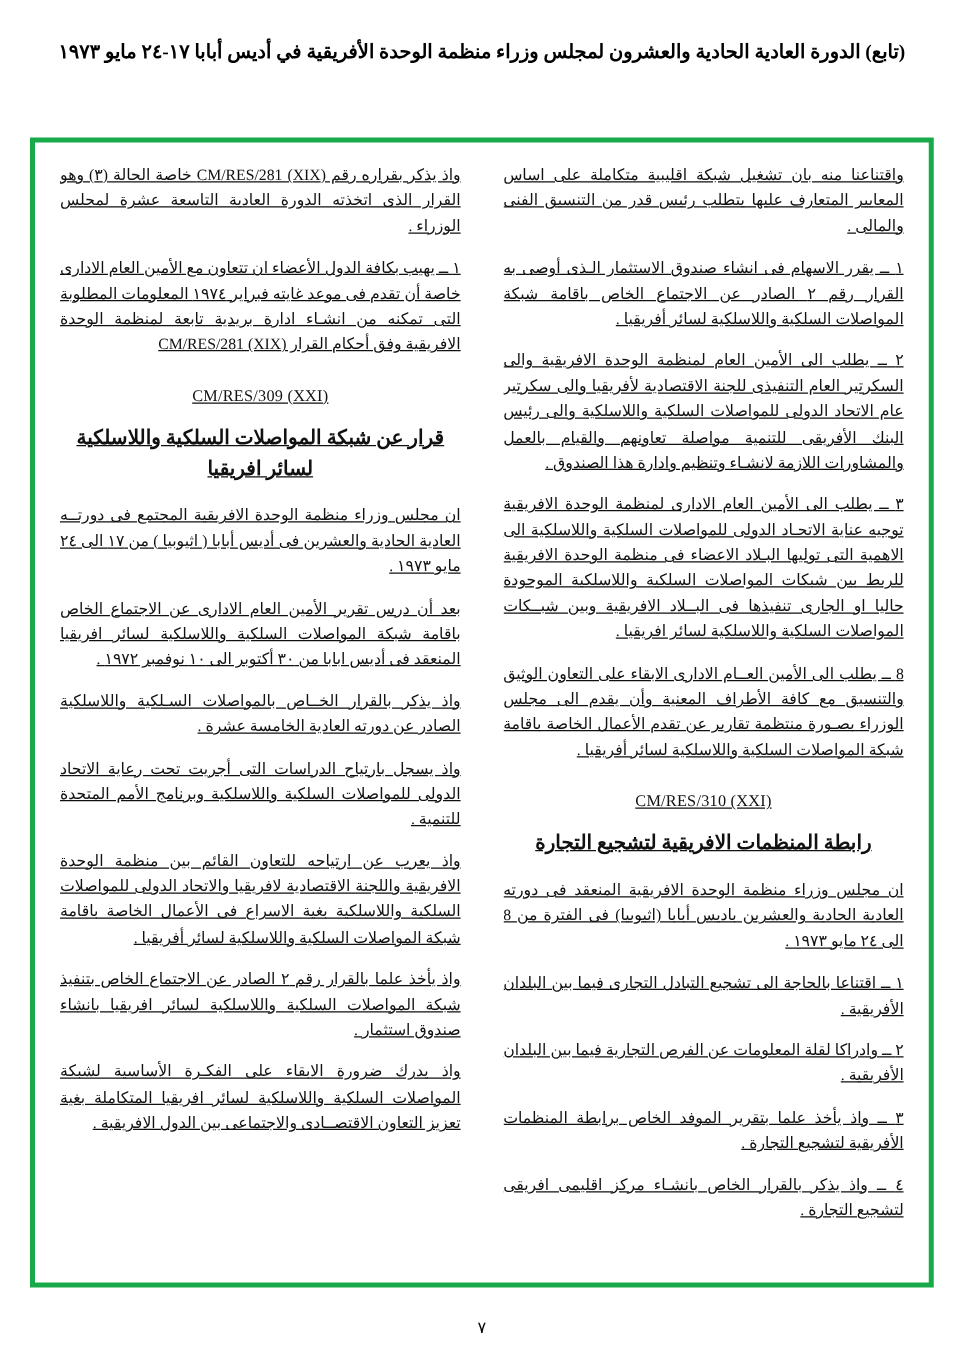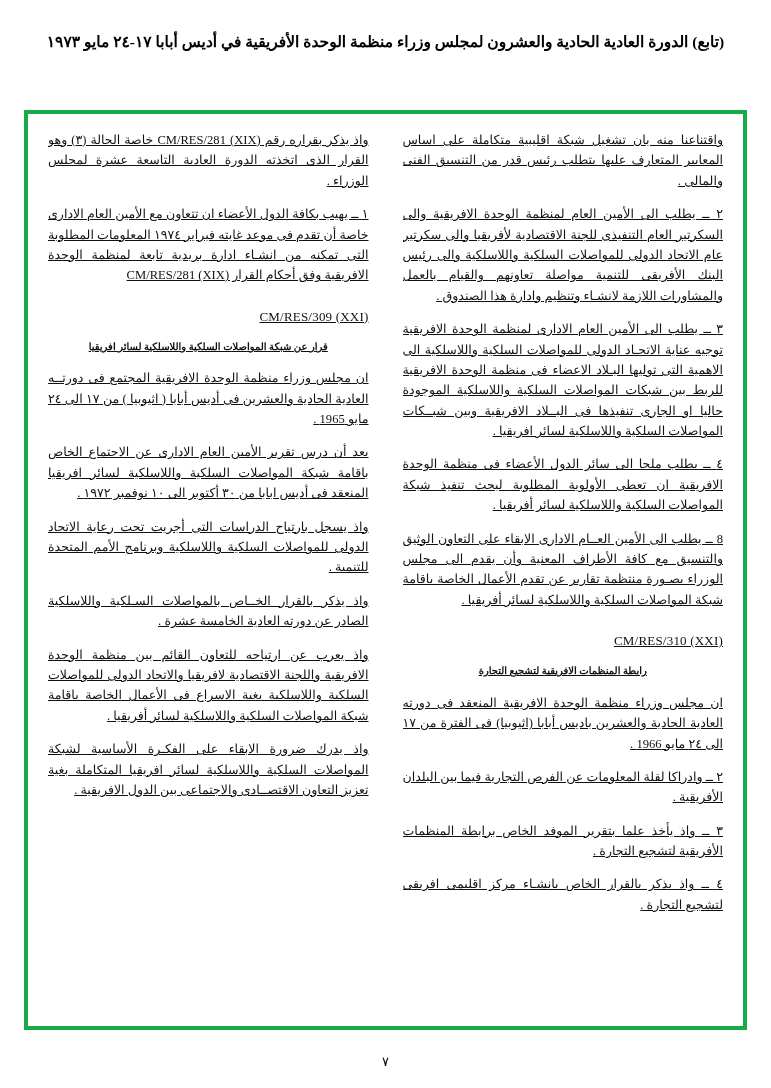--- a/index.html
+++ b/index.html
@@ -72,33 +72,33 @@
     overflow: hidden;
     text-decoration: underline;
   }
   .para {
     margin: 0 0 13px 0;
     text-align: justify;
     text-justify: inter-word;
   }
   .res-code {
     direction: ltr;
-    text-align: right;
+    text-align: center;
     font-family: "Liberation Serif", "DejaVu Serif", serif;
     font-size: 13px;
     margin: 0 0 12px 0;
     letter-spacing: 0.2px;
   }
   .res-code.lead {
     margin-top: 20px;
   }
   .res-title {
     text-align: center;
     font-weight: bold;
-    font-size: 10px;
+    font-size: 16px;
     line-height: 1.55;
     margin: 6px 0 14px 0;
   }
   .page-number {
     position: absolute;
     bottom: 18px;
     left: 0;
     right: 0;
     text-align: center;
     font-size: 13px;
@@ -112,41 +112,43 @@
 
   <div class="header">
     <div class="header-title">(تابع) الدورة العادية الحادية والعشرون لمجلس وزراء منظمة الوحدة الأفريقية في أديس أبابا ١٧-٢٤ مايو ١٩٧٣</div>
   </div>
 
   <div class="frame">
     <div class="frame-inner">
 
       <div class="col" id="col-right">
           <p class="para">واقتناعنا منه بان تشغيل شبكة اقليبية متكاملة على اساس المعايير المتعارف عليها يتطلب رئيس قدر من التنسيق الفنى والمالى .</p>
+          <p class="para">١ ــ يقرر الاسهام فى انشاء صندوق الاستثمار الـذى أوصى به القرار رقم ٢ الصادر عن الاجتماع الخاص باقامة شبكة المواصلات السلكية واللاسلكية لسائر أفريقيا .</p>
           <p class="para">٢ ــ يطلب الى الأمين العام لمنظمة الوحدة الافريقية والى السكرتير العام التنفيذى للجنة الاقتصادية لأفريقيا والى سكرتير عام الاتحاد الدولى للمواصلات السلكية واللاسلكية والى رئيس البنك الأفريقى للتنمية مواصلة تعاونهم والقيام بالعمل والمشاورات اللازمة لانشـاء وتنظيم وادارة هذا الصندوق .</p>
           <p class="para">٣ ــ يطلب الى الأمين العام الادارى لمنظمة الوحدة الافريقية توجيه عناية الاتحـاد الدولى للمواصلات السلكية واللاسلكية الى الاهمية التى توليها البـلاد الاعضاء فى منظمة الوحدة الافريقية للربط بين شبكات المواصلات السلكية واللاسلكية الموجودة حاليا او الجارى تنفيذها فى البــلاد الافريقية وبين شبــكات المواصلات السلكية واللاسلكية لسائر افريقيا .</p>
-          <p class="para">٤ ــ يطلب ملحا الى سائر الدول الأعضاء فى منظمة الوحدة الافريقية ان تعطى الأولوية المطلوبة لبحث تنفيذ شبكة المواصلات السلكية واللاسلكية لسائر أفريقيا .</p>
           <p class="para">8 ــ يطلب الى الأمين العــام الادارى الابقاء على التعاون الوثيق والتنسيق مع كافة الأطراف المعنية وأن يقدم الى مجلس الوزراء بصـورة منتظمة تقارير عن تقدم الأعمال الخاصة باقامة شبكة المواصلات السلكية واللاسلكية لسائر أفريقيا .</p>
           <div class="res-code lead">CM/RES/310 (XXI)</div>
           <div class="res-title">رابطة المنظمات الافريقية لتشجيع التجارة</div>
-          <p class="para">ان مجلس وزراء منظمة الوحدة الافريقية المنعقد فى دورته العادية الحادية والعشرين باديس أبابا (اثيوبيا) فى الفترة من ١٧ الى ٢٤ مايو 1966 .</p>
+          <p class="para">ان مجلس وزراء منظمة الوحدة الافريقية المنعقد فى دورته العادية الحادية والعشرين باديس أبابا (اثيوبيا) فى الفترة من 8 الى ٢٤ مايو ١٩٧٣ .</p>
+          <p class="para">١ ــ اقتناعا بالحاجة الى تشجيع التبادل التجارى فيما بين البلدان الأفريقية .</p>
           <p class="para">٢ ــ وادراكا لقلة المعلومات عن الفرص التجارية فيما بين البلدان الأفريقية .</p>
           <p class="para">٣ ــ واذ يأخذ علما بتقرير الموفد الخاص برابطة المنظمات الأفريقية لتشجيع التجارة .</p>
           <p class="para">٤ ــ واذ يذكر بالقرار الخاص بانشـاء مركز اقليمى افريقى لتشجيع التجارة .</p>
         </div>
       <div class="col" id="col-left">
           <p class="para">واذ يذكر بقراره رقم (CM/RES/281 (XIX خاصة الحالة (٣) وهو القرار الذى اتخذته الدورة العادية التاسعة عشرة لمجلس الوزراء .</p>
           <p class="para">١ ــ يهيب بكافة الدول الأعضاء ان تتعاون مع الأمين العام الادارى خاصة أن تقدم فى موعد غايته فبراير ١٩٧٤ المعلومات المطلوبة التى تمكنه من انشـاء ادارة بريدية تابعة لمنظمة الوحدة الافريقية وفق أحكام القرار (CM/RES/281 (XIX</p>
           <div class="res-code lead">CM/RES/309 (XXI)</div>
           <div class="res-title">قرار عن شبكة المواصلات السلكية واللاسلكية لسائر افريقيا</div>
-          <p class="para">ان مجلس وزراء منظمة الوحدة الافريقية المجتمع فى دورتــه العادية الحادية والعشرين فى أديس أبابا ( اثيوبيا ) من ١٧ الى ٢٤ مايو 1965 .</p>
+          <p class="para">ان مجلس وزراء منظمة الوحدة الافريقية المجتمع فى دورتــه العادية الحادية والعشرين فى أديس أبابا ( اثيوبيا ) من ١٧ الى ٢٤ مايو ١٩٧٣ .</p>
           <p class="para">بعد أن درس تقرير الأمين العام الادارى عن الاجتماع الخاص باقامة شبكة المواصلات السلكية واللاسلكية لسائر افريقيا المنعقد فى أديس ابابا من ٣٠ أكتوبر الى ١٠ نوفمبر ١٩٧٢ .</p>
+          <p class="para">واذ يذكر بالقرار الخــاص بالمواصلات السـلكية واللاسلكية الصادر عن دورته العادية الخامسة عشرة .</p>
           <p class="para">واذ يسجل بارتياح الدراسات التى أجريت تحت رعاية الاتحاد الدولى للمواصلات السلكية واللاسلكية وبرنامج الأمم المتحدة للتنمية .</p>
-          <p class="para">واذ يذكر بالقرار الخــاص بالمواصلات السـلكية واللاسلكية الصادر عن دورته العادية الخامسة عشرة .</p>
           <p class="para">واذ يعرب عن ارتياحه للتعاون القائم بين منظمة الوحدة الافريقية واللجنة الاقتصادية لافريقيا والاتحاد الدولى للمواصلات السلكية واللاسلكية بغية الاسراع فى الأعمال الخاصة باقامة شبكة المواصلات السلكية واللاسلكية لسائر أفريقيا .</p>
+          <p class="para">واذ يأخذ علما بالقرار رقم ٢ الصادر عن الاجتماع الخاص بتنفيذ شبكة المواصلات السلكية واللاسلكية لسائر افريقيا بانشاء صندوق استثمار .</p>
           <p class="para">واذ يدرك ضرورة الابقاء على الفكـرة الأساسية لشبكة المواصلات السلكية واللاسلكية لسائر افريقيا المتكاملة بغية تعزيز التعاون الاقتصــادى والاجتماعى بين الدول الافريقية .</p>
         </div>
 
     </div>
   </div>
 
   <div class="page-number">٧</div>
 
 </div>
 

